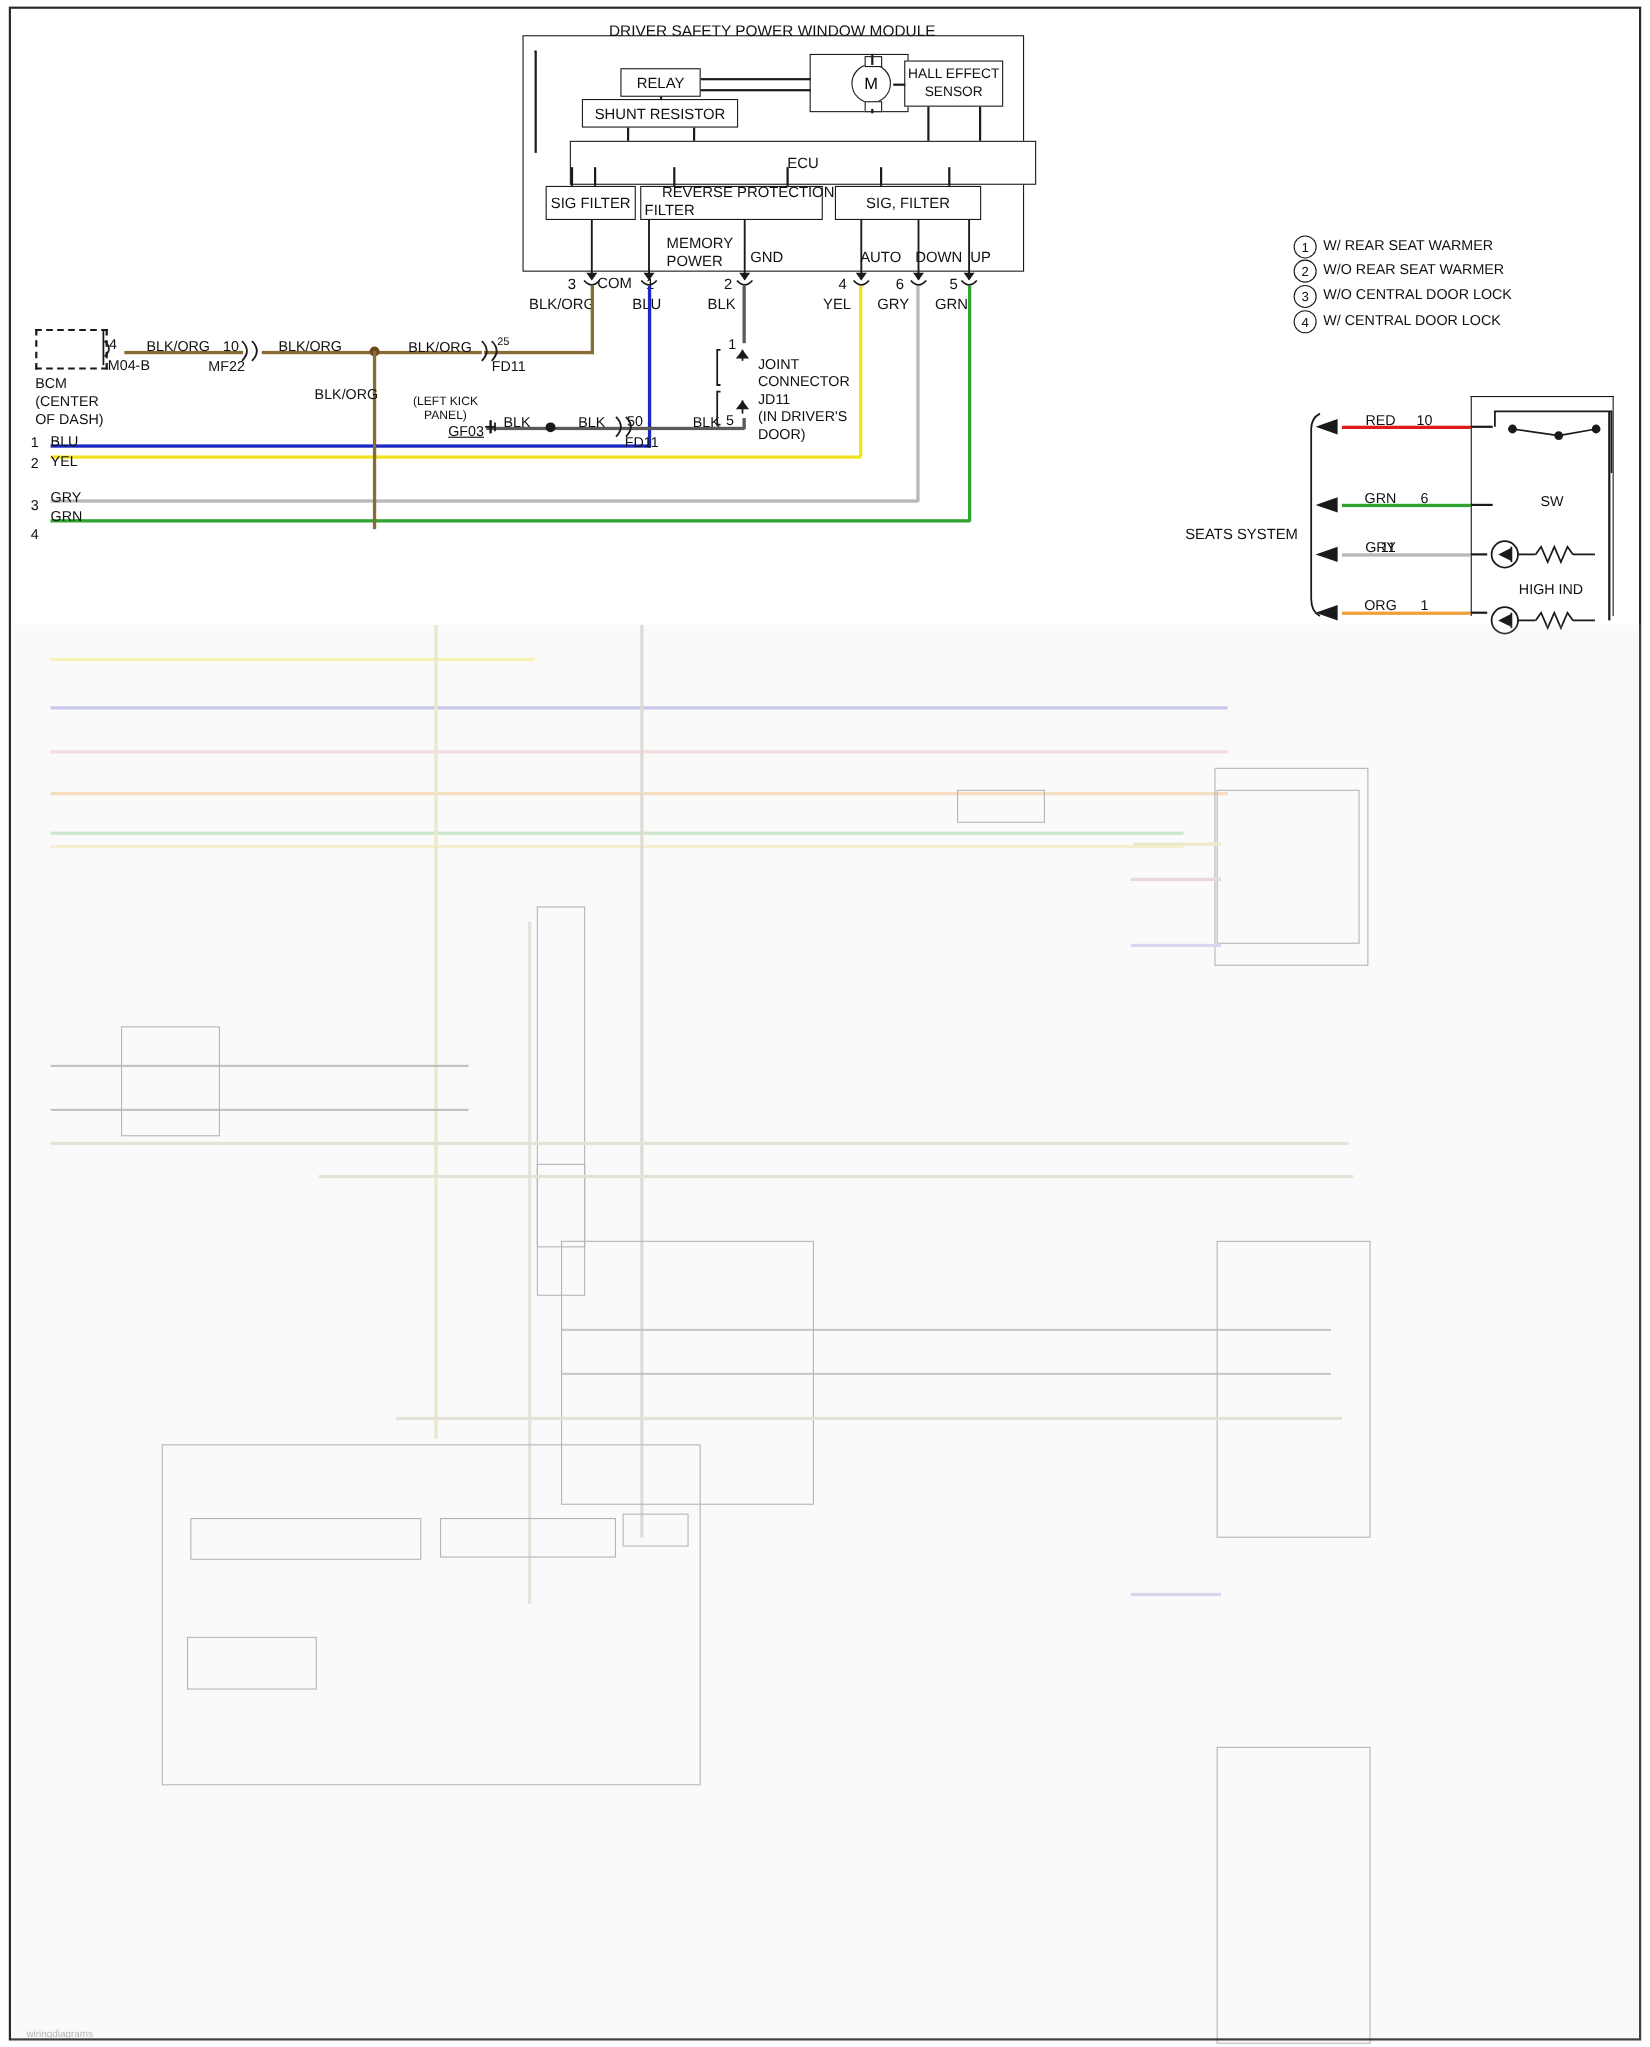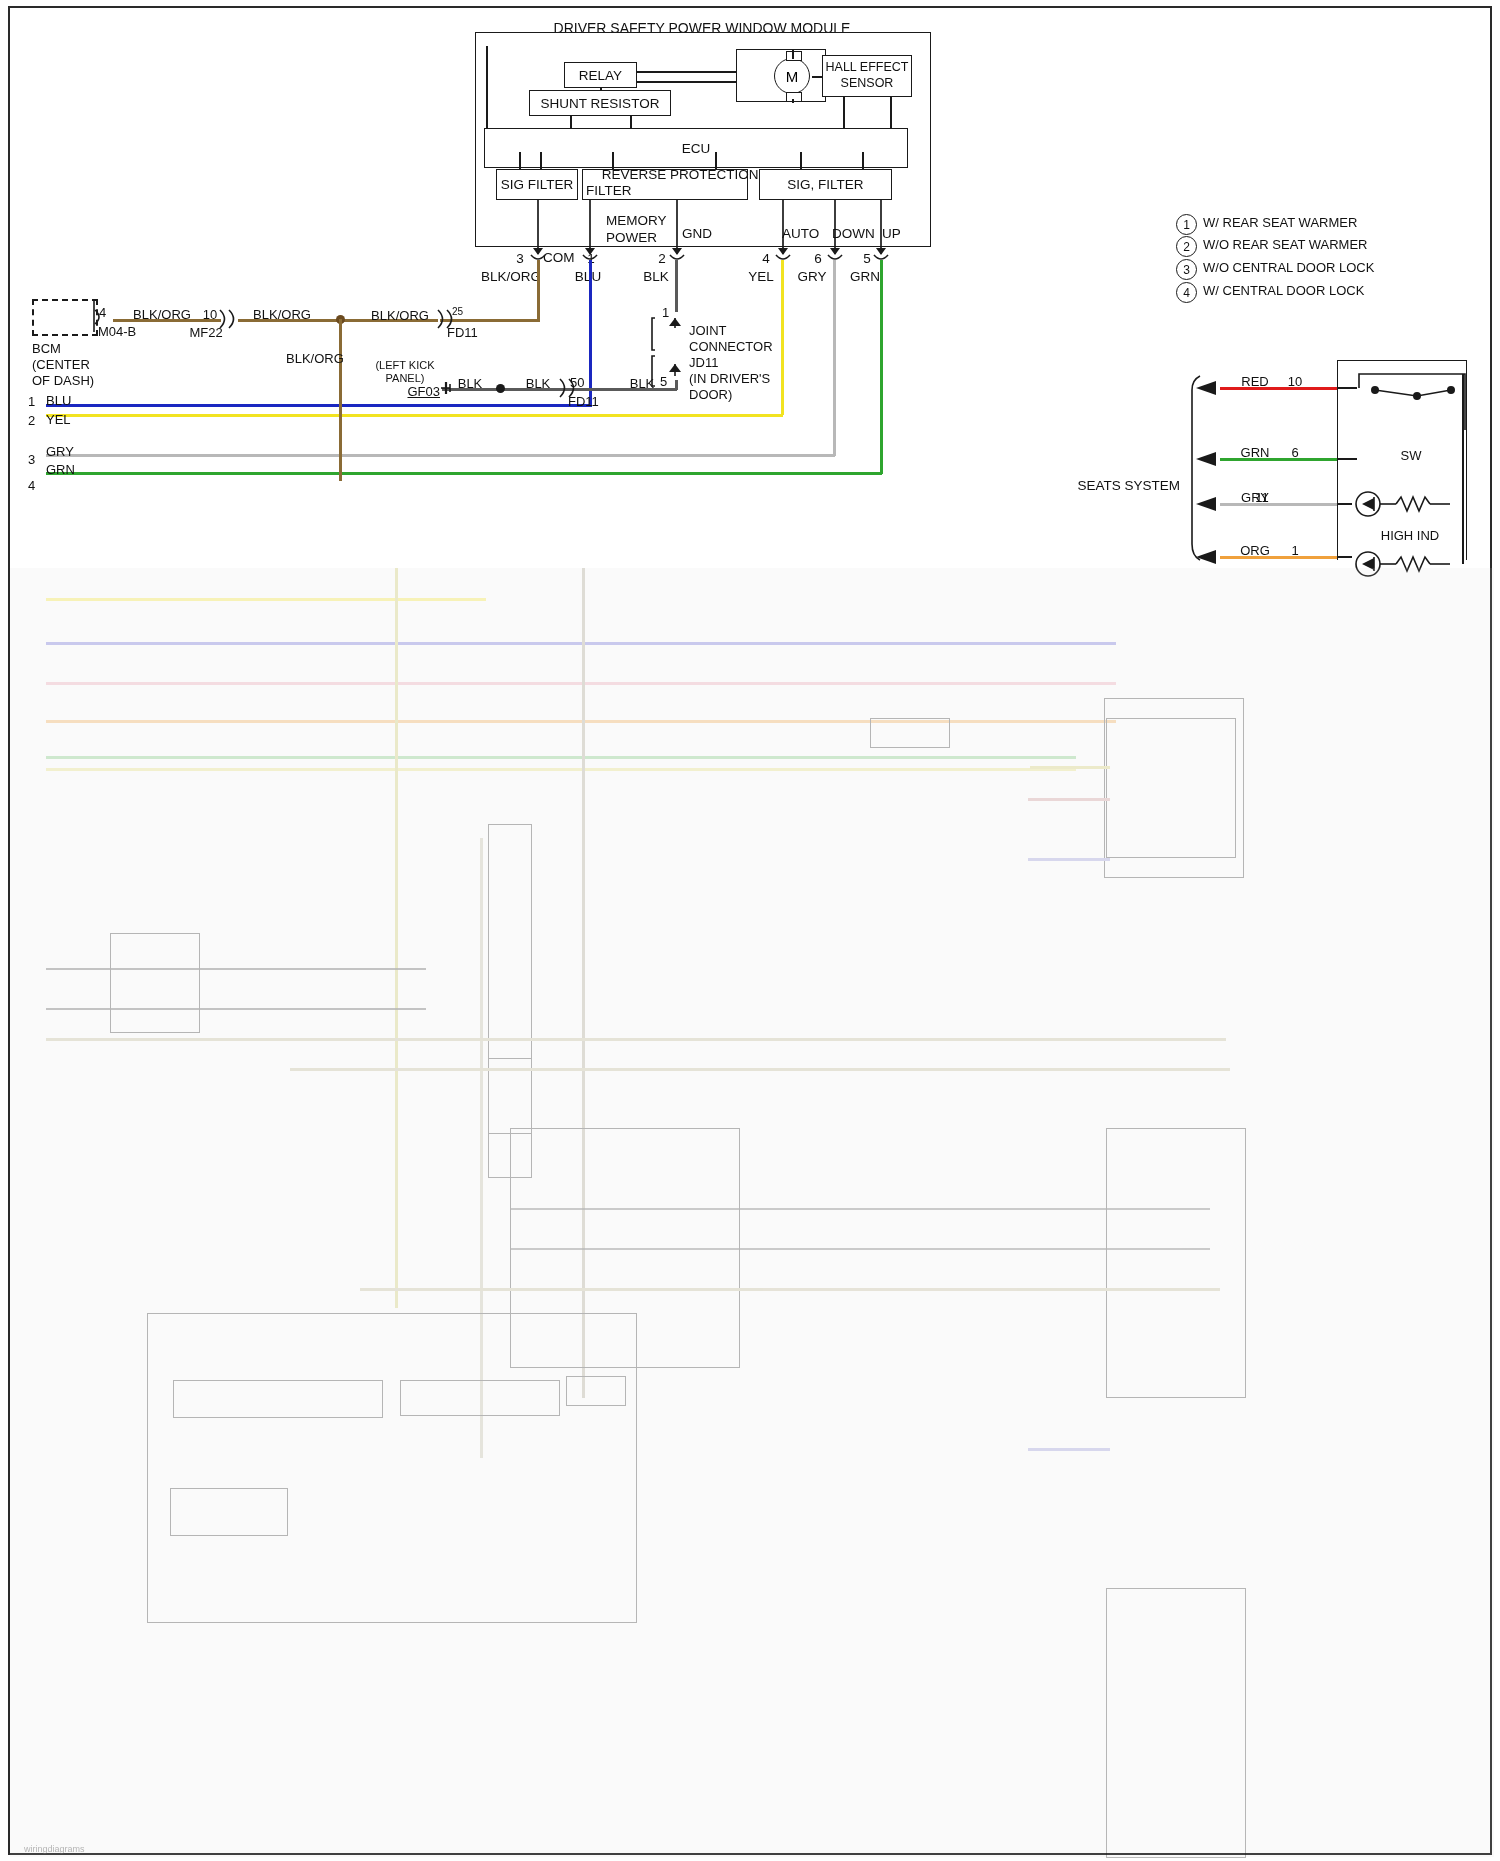--- a/index.html
+++ b/index.html
@@ -63,21 +63,21 @@
     <div class="ln vl" style="left:476px;top:38px;height:93px;"></div>
     <div class="ln hl" style="left:476px;top:38px;width:1px;"></div>
 
     <div class="ln vl" style="left:590px;top:80px;height:3px;"></div>
 
     <div class="ln vl" style="left:833px;top:89px;height:32px;"></div>
     <div class="ln vl" style="left:880px;top:89px;height:32px;"></div>
 
     <div class="ln hl" style="left:802px;top:68px;width:11px;"></div>
 
-    <div class="box" style="left:474px;top:120px;width:424px;height:40px;">ECU</div>
+    <div class="box" style="left:508px;top:120px;width:424px;height:40px;">ECU</div>
 
     <div class="ln vl" style="left:560px;top:108px;height:12px;"></div>
     <div class="ln vl" style="left:620px;top:108px;height:12px;"></div>
 
     <div class="ln vl" style="left:509px;top:144px;height:17px;"></div>
     <div class="ln vl" style="left:530px;top:144px;height:17px;"></div>
     <div class="ln vl" style="left:602px;top:144px;height:17px;"></div>
     <div class="ln vl" style="left:705px;top:144px;height:17px;"></div>
     <div class="ln vl" style="left:790px;top:144px;height:17px;"></div>
     <div class="ln vl" style="left:852px;top:144px;height:17px;"></div>

